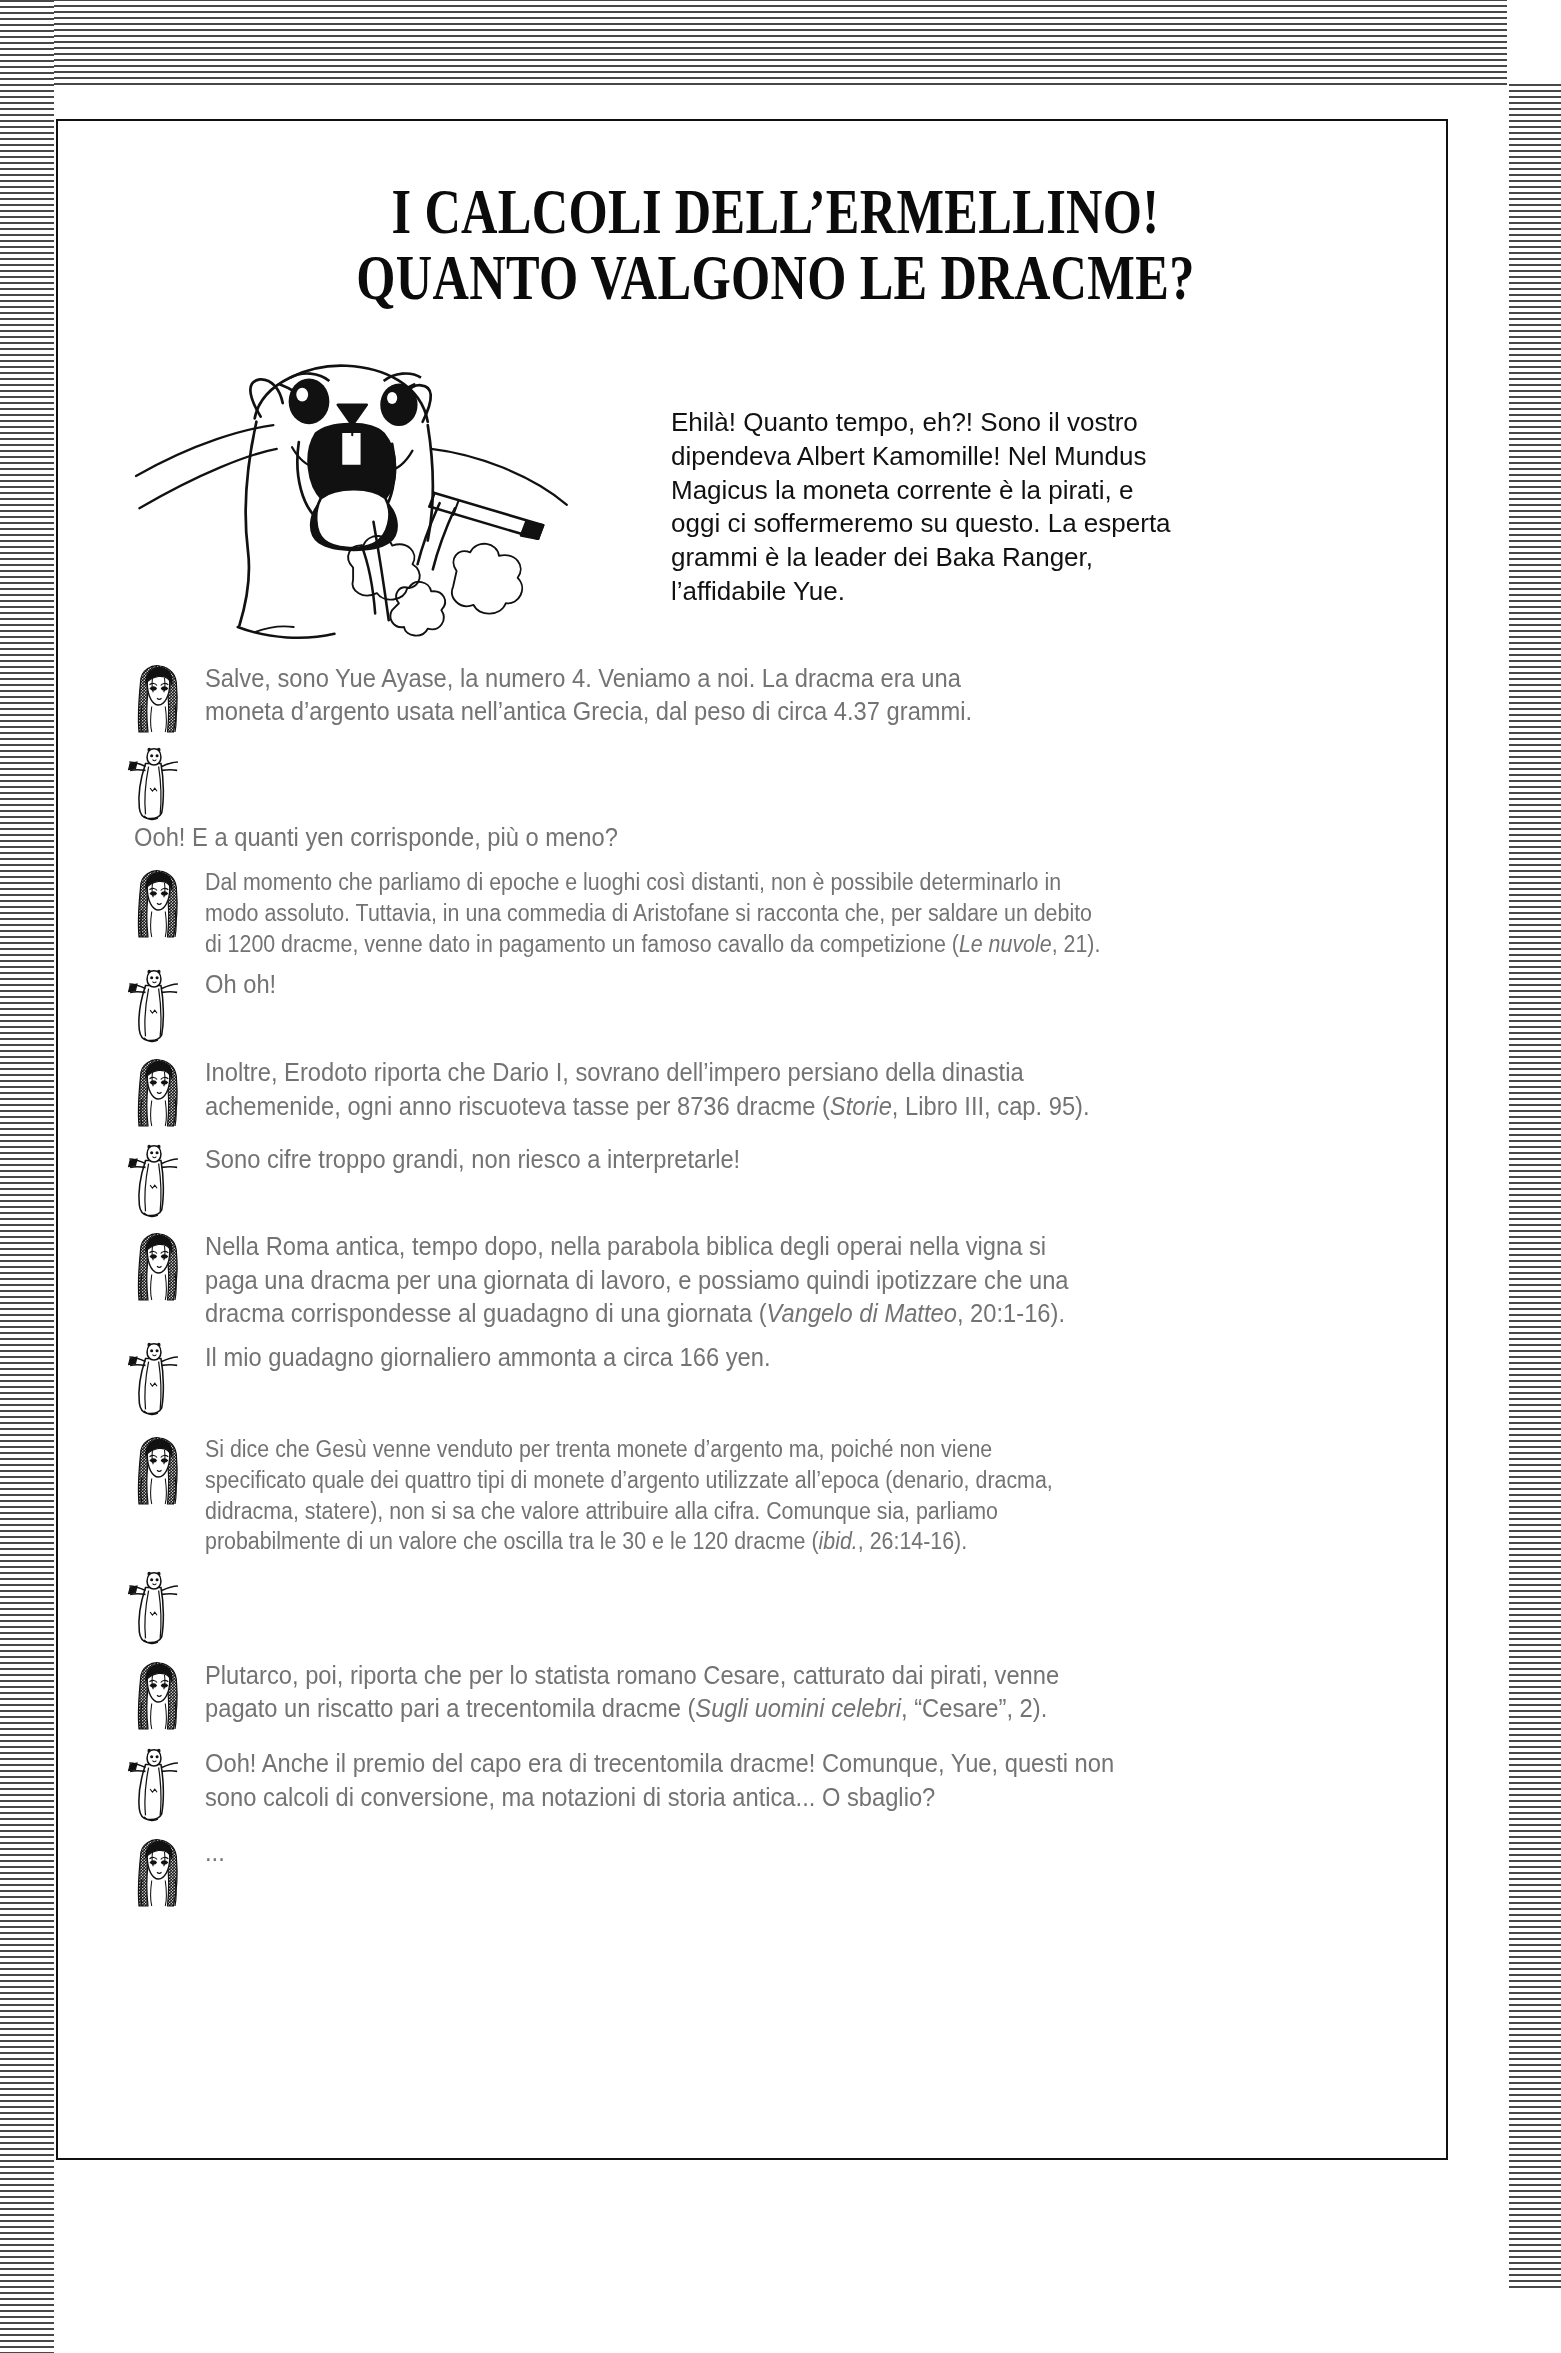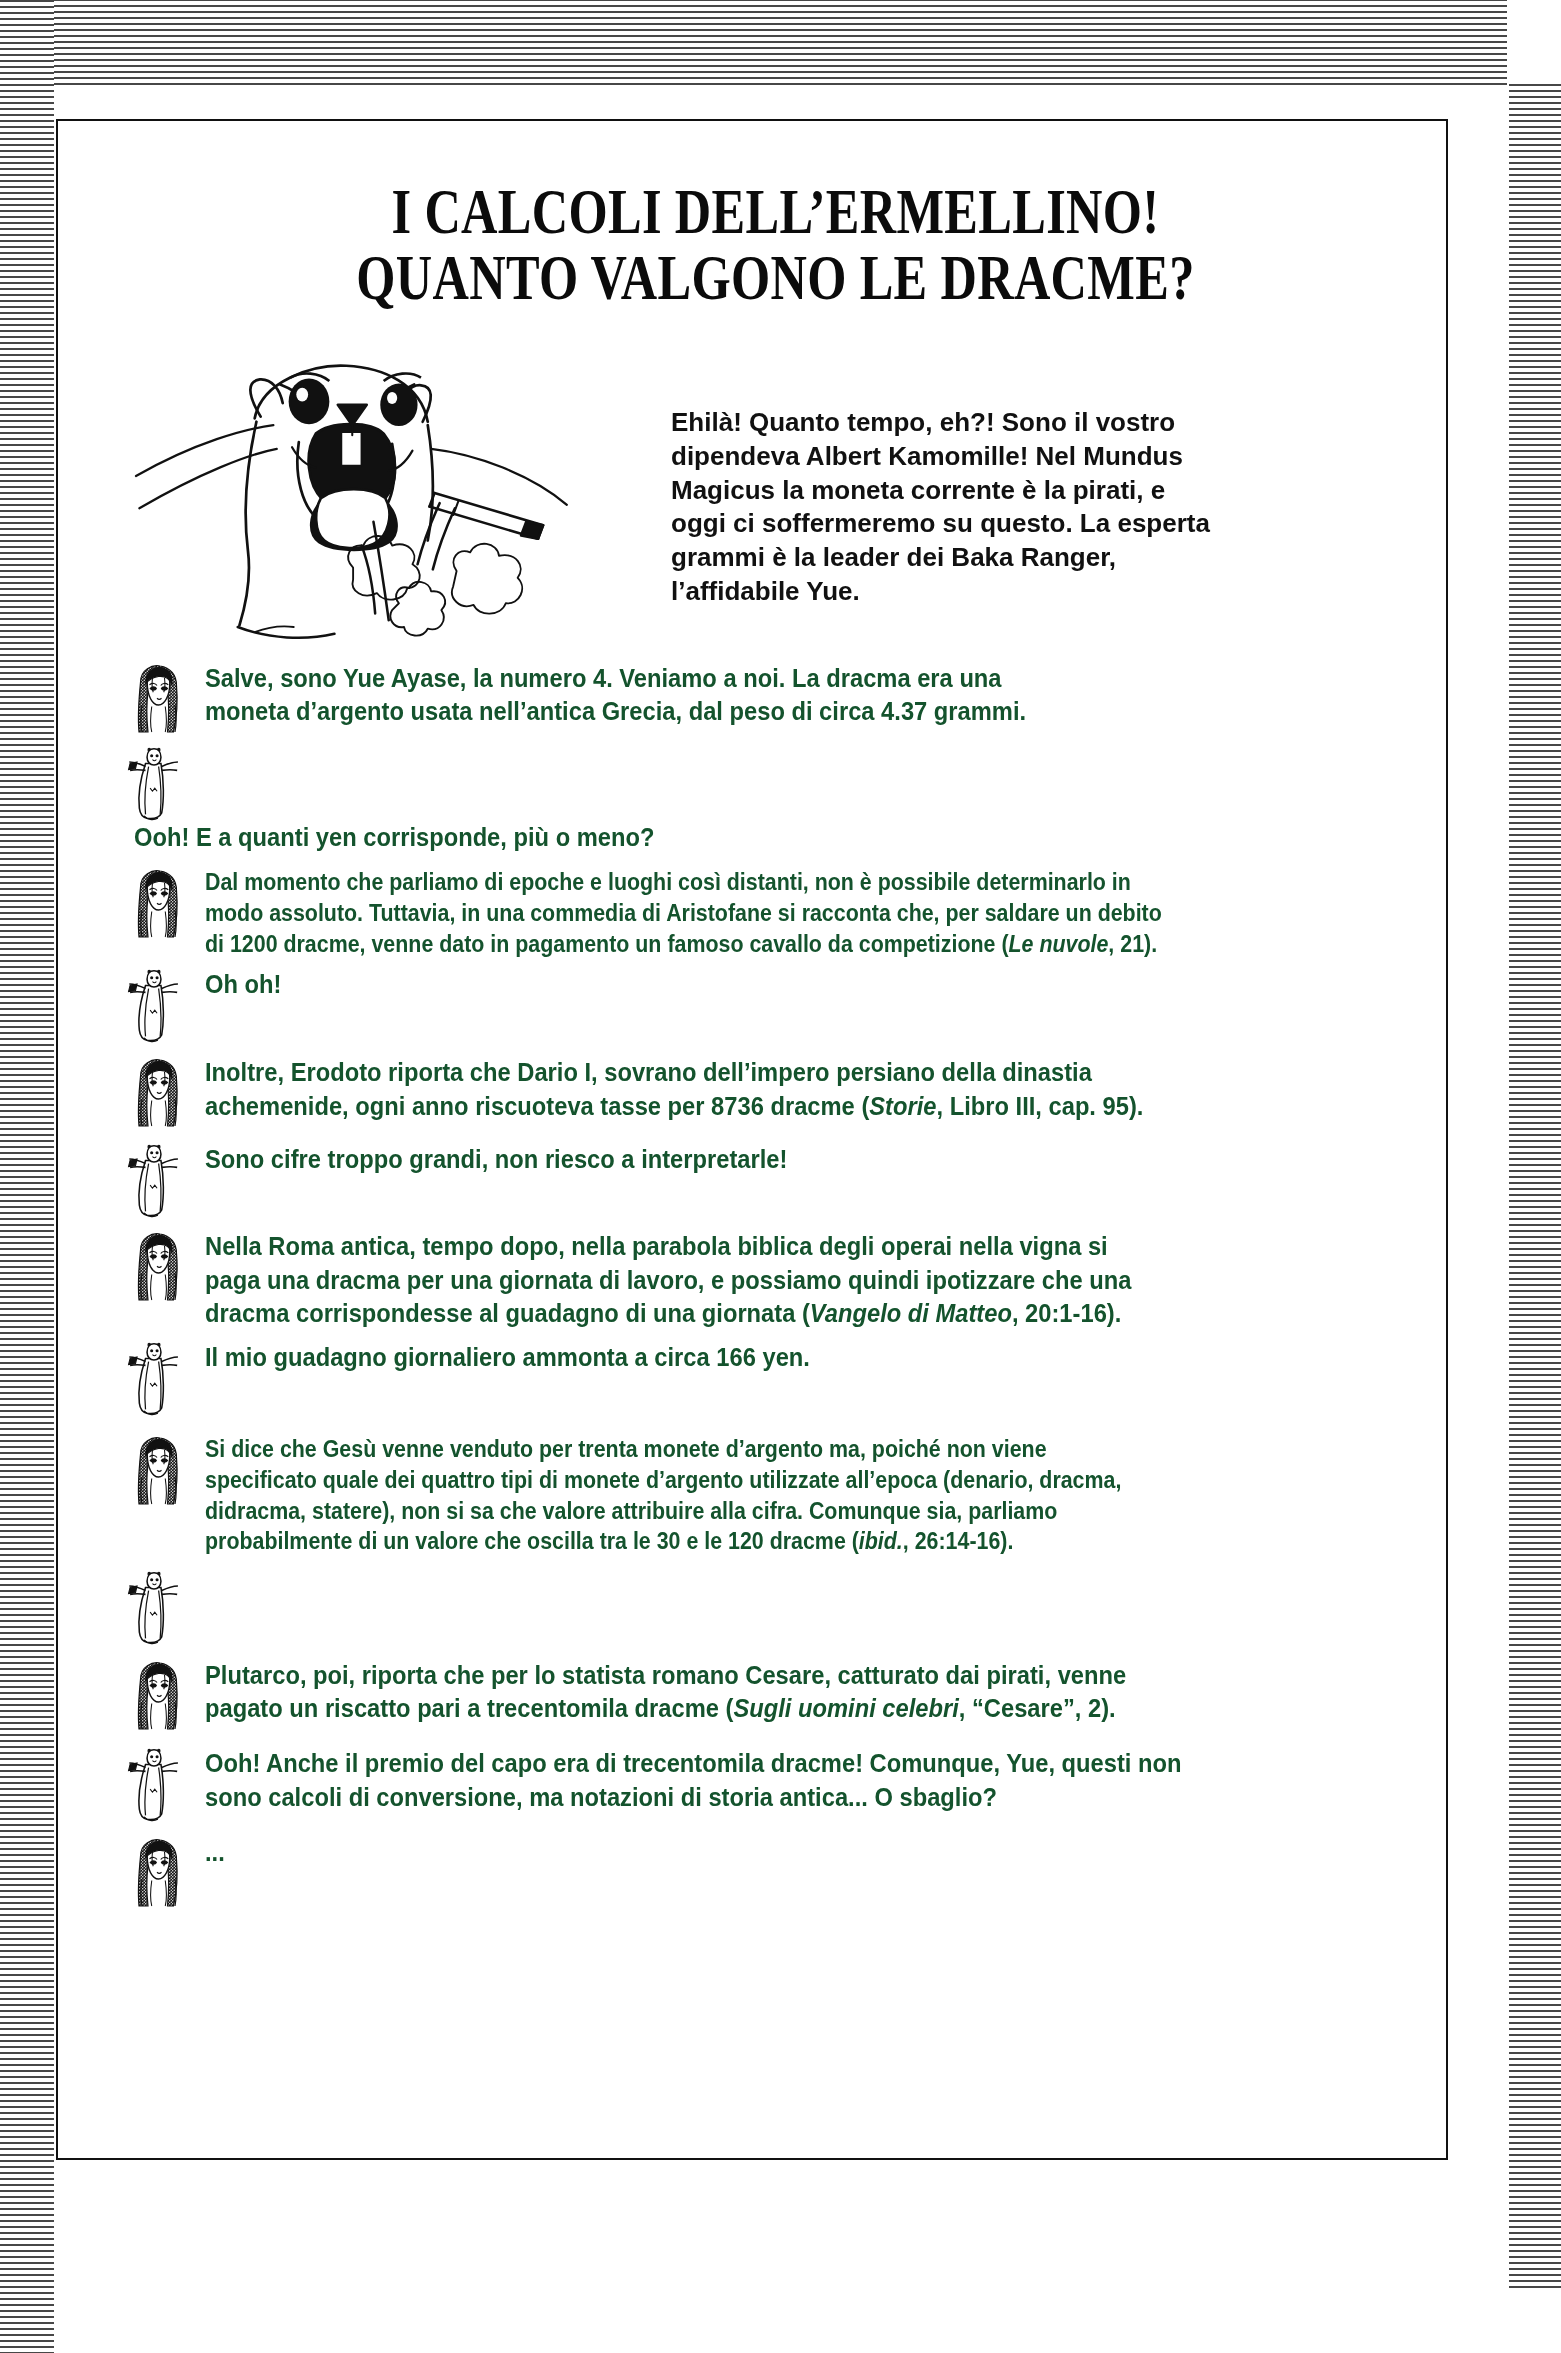--- a/index.html
+++ b/index.html
@@ -64,21 +64,21 @@
     width:475px;height:306px;
   }
 
   
   .intro{
     position:absolute;
     left:671px;top:406px;width:679px;
     font-size:26px;
     line-height:1.30;
     color:#111;
-    font-weight:700;
+    font-weight:400;
   }
   .intro div{white-space:pre;}
 
   
   .dialogue{
     position:absolute;
     left:127px;top:662px;width:1307px;
   }
   .row{
     display:flex;
@@ -88,22 +88,21 @@
   .portrait{
     width:71px;
     flex:0 0 71px;
     height:75px;
     position:relative;
   }
   .portrait svg{display:block;}
   .lines{
     flex:1 1 auto;
     padding-left:6.8px;
-    color:#14532d;
-    font-weight:bold;
+    color:#737373;
   }
   .lines p{
     margin:0;
     white-space:pre;
     transform:scaleX(.93);
     transform-origin:left center;
   }
   .lines em{font-style:italic;}
 
   

